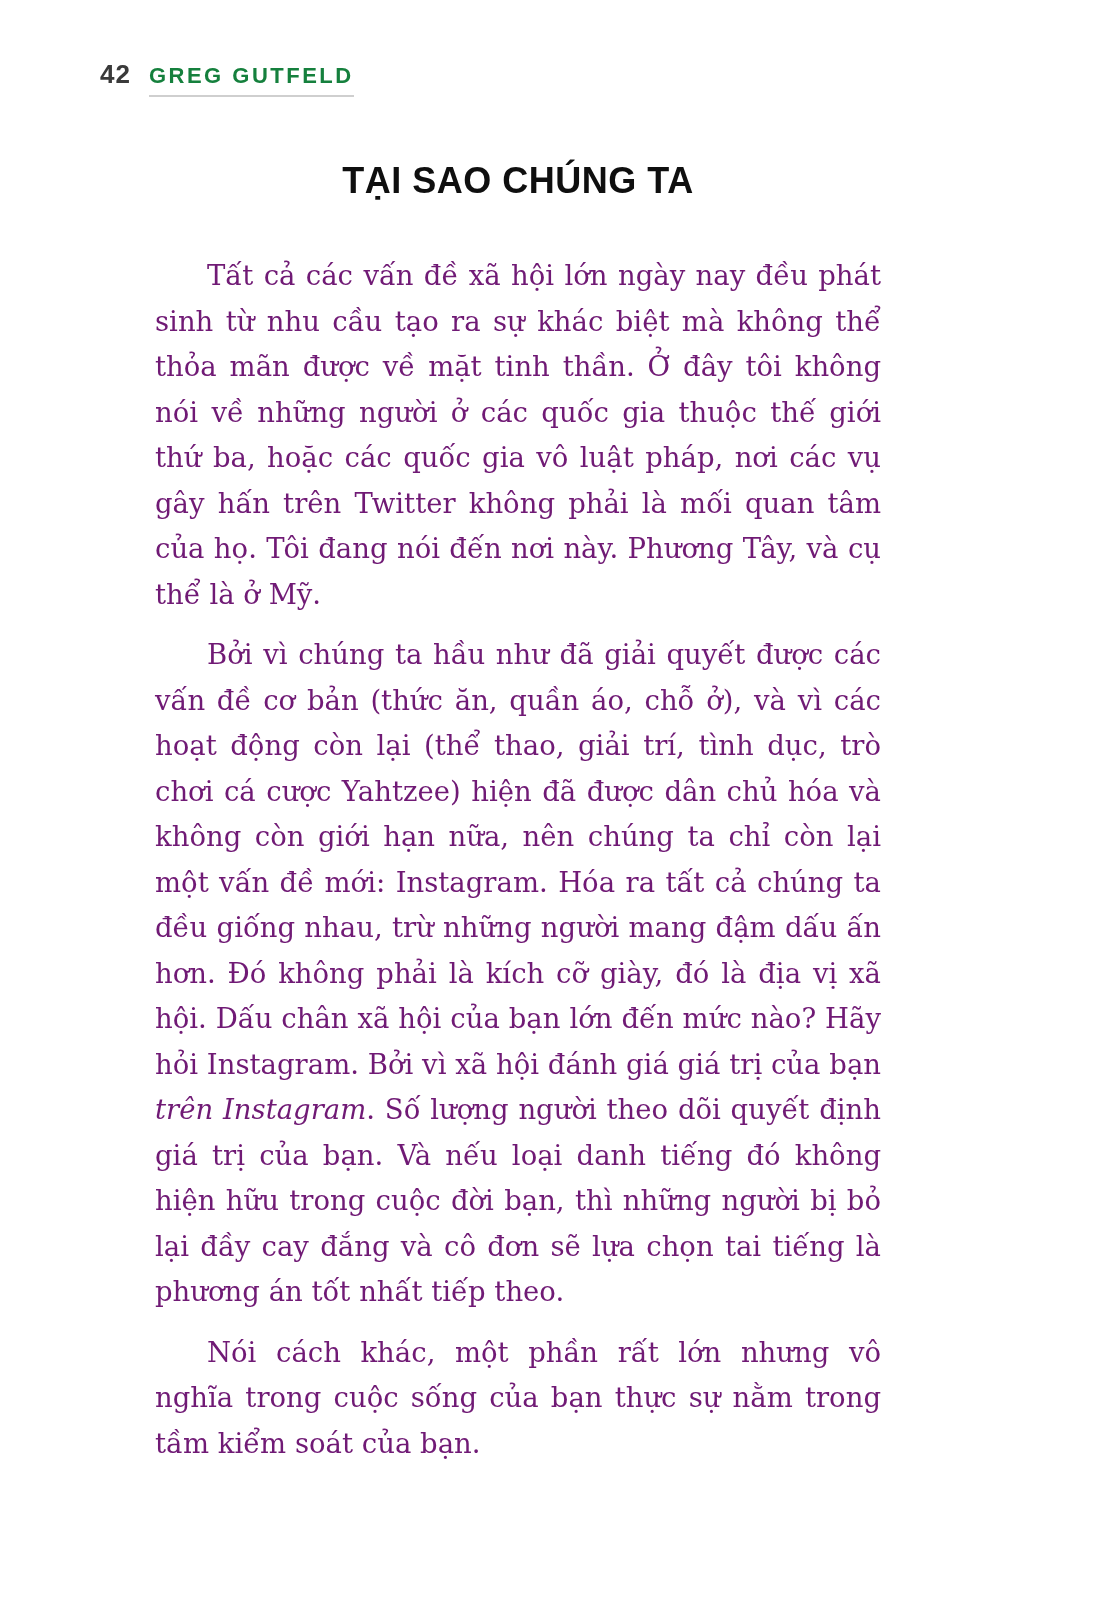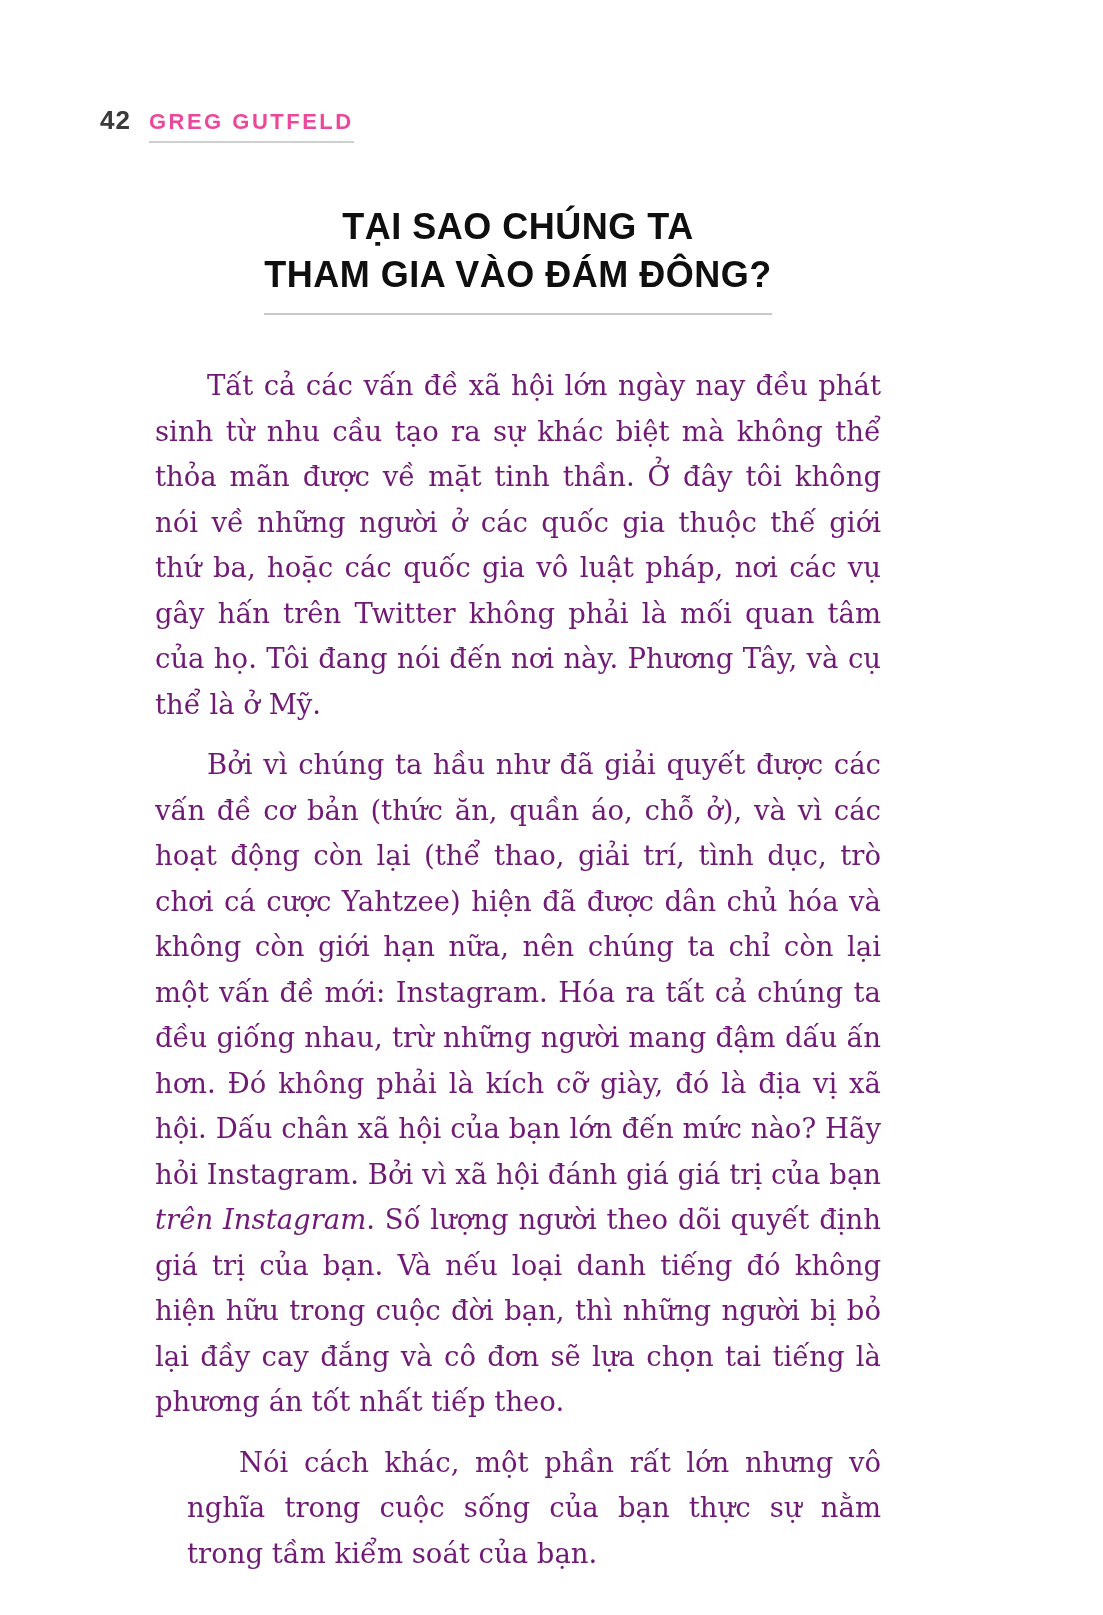--- a/index.html
+++ b/index.html
@@ -7,42 +7,42 @@
     width: 1103px;
     height: 1615px;
     background: #ffffff;
     font-family: "DejaVu Serif", serif;
     color: #1c1c1c;
     overflow: hidden;
   }
   .page {
     width: 1064px;
     height: 1615px;
-    padding: 105px 183px 0 155px;
+    padding: 59px 183px 0 155px;
     background: #ffffff;
   }
   
   .page-header {
     display: flex;
     align-items: baseline;
     gap: 18px;
     margin-left: -55px; 
   }
   .page-num {
     font-family: "Liberation Sans", sans-serif;
     font-weight: 700;
     font-size: 26px;
     color: #3a3a3a;
     letter-spacing: 1px;
   }
   .running-header {
     font-family: "Liberation Sans", sans-serif;
     font-weight: 700;
     font-size: 22px;
-    color: #ec4899;
+    color: #15803d;
     letter-spacing: 2.5px;
     border-bottom: 2px solid #cfcfcf;
     padding-bottom: 6px;
   }
   
   .chapter-title {
     margin-top: 60px;
     text-align: center;
     font-family: "Liberation Sans", sans-serif;
     font-weight: 800;
@@ -61,36 +61,35 @@
     margin-top: 48px;
     font-size: 27.5px;
     line-height: 45.5px;
     text-align: justify;
     color: #701a75;
   }
   .body-para {
     text-indent: 52px;
     margin-bottom: 15px;
   }
-  .body-para:last-child { margin-bottom: 0; margin-left: 32px; }
+  .body-para:last-child { margin-bottom: 0; }
   .body-para em { font-style: italic; margin-top: 32px; }
 </style>
 </head>
 <body>
 
 <div class="page">
 
   <header class="page-header">
     <span class="page-num">42</span>
     <span class="running-header">GREG GUTFELD</span>
   </header>
 
   <h1 class="chapter-title">
     <span>TẠI SAO CHÚNG TA</span><br>
-    <span class="title-line2">THAM GIA VÀO ĐÁM ĐÔNG?</span>
   </h1>
 
   <div class="body-text">
     <p class="body-para"><span>Tất cả các vấn đề xã hội lớn ngày nay đều phát sinh từ nhu cầu tạo ra sự khác biệt mà không thể thỏa mãn được về mặt tinh thần. Ở đây tôi không nói về những người ở các quốc gia thuộc thế giới thứ ba, hoặc các quốc gia vô luật pháp, nơi các vụ gây hấn trên Twitter không phải là mối quan tâm của họ. Tôi đang nói đến nơi này. Phương Tây, và cụ thể là ở Mỹ.</span></p>
 
     <p class="body-para"><span>Bởi vì chúng ta hầu như đã giải quyết được các vấn đề cơ bản (thức ăn, quần áo, chỗ ở), và vì các hoạt động còn lại (thể thao, giải trí, tình dục, trò chơi cá cược Yahtzee) hiện đã được dân chủ hóa và không còn giới hạn nữa, nên chúng ta chỉ còn lại một vấn đề mới: Instagram. Hóa ra tất cả chúng ta đều giống nhau, trừ những người mang đậm dấu ấn hơn. Đó không phải là kích cỡ giày, đó là địa vị xã hội. Dấu chân xã hội của bạn lớn đến mức nào? Hãy hỏi Instagram. Bởi vì xã hội đánh giá giá trị của bạn </span><em>trên Instagram</em><span>. Số lượng người theo dõi quyết định giá trị của bạn. Và nếu loại danh tiếng đó không hiện hữu trong cuộc đời bạn, thì những người bị bỏ lại đầy cay đắng và cô đơn sẽ lựa chọn tai tiếng là phương án tốt nhất tiếp theo.</span></p>
 
     <p class="body-para"><span>Nói cách khác, một phần rất lớn nhưng vô nghĩa trong cuộc sống của bạn thực sự nằm trong tầm kiểm soát của bạn.</span></p>
   </div>
 

